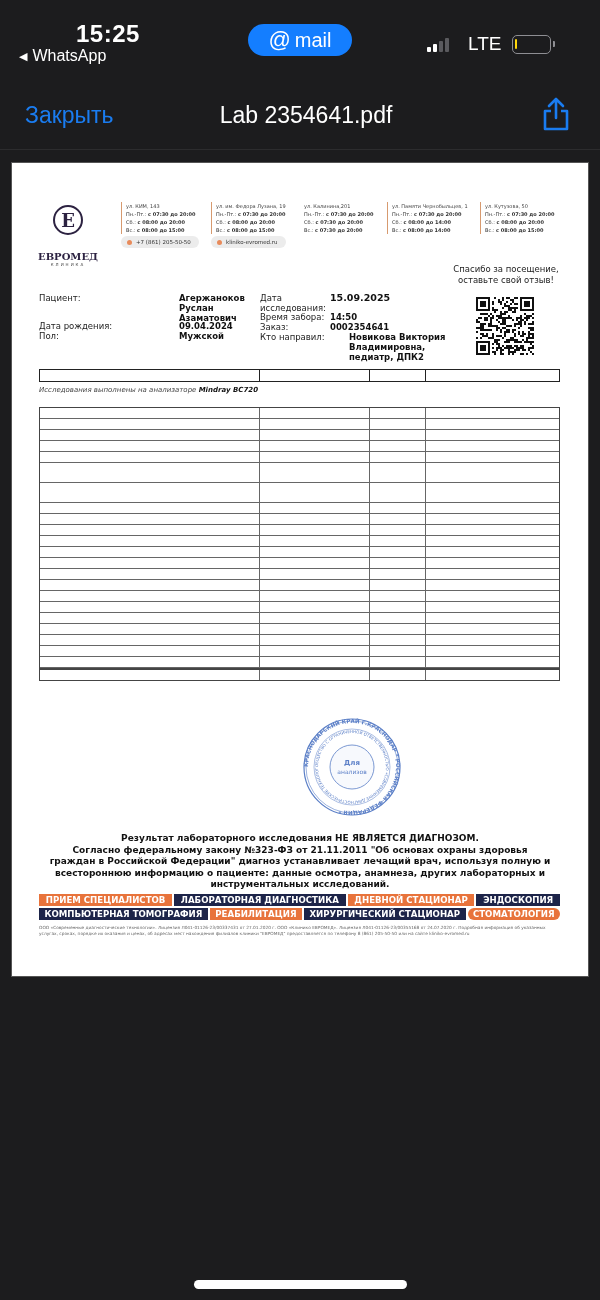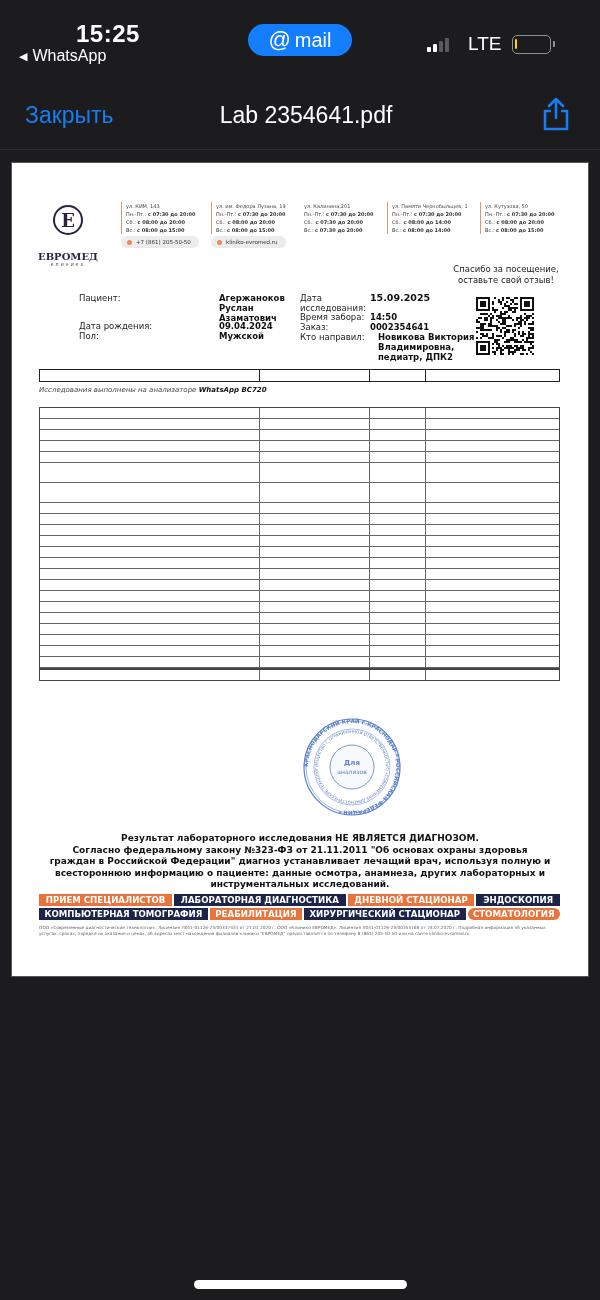--- a/index.html
+++ b/index.html
@@ -39,21 +39,21 @@
   .branch { position: absolute; top: 0; width: 90px; font-size: 5px; color: #333; line-height: 8px; padding-left: 4px; border-left: 1px solid #d79a6f; }
   .branch .addr { color: #444; }
   .branch .row b { font-weight: bold; }
   .pill { position: absolute; top: 236px; height: 12px; border-radius: 6px; background: #ececec; font-size: 5.5px; color: #333; display: flex; align-items: center; padding: 0 8px 0 6px; }
   .pill .dot { width: 5px; height: 5px; border-radius: 50%; background: #e88b5b; margin-right: 4px; display: inline-block; }
 
   .org { position: absolute; left: 39px; top: 271px; font-size: 9px; font-weight: bold; }
   .thanks { position: absolute; left: 448px; top: 264px; width: 116px; font-size: 8.5px; text-align: center; line-height: 11px; color: #222; }
   .qr { position: absolute; left: 476px; top: 297px; width: 58px; height: 58px; }
 
-  .info { position: absolute; font-size: 8.5px; line-height: 10px; color: #222; margin-left: 40px; }
+  .info { position: absolute; font-size: 8.5px; line-height: 10px; color: #222; }
   .info.b { font-weight: bold; color: #111; }
   .th-row { position: absolute; left: 39px; top: 369px; width: 521px; height: 13px; border: 1.5px solid #222; display: flex; font-weight: bold; font-size: 8.5px; }
   .th-row div { display: flex; align-items: center; justify-content: center; border-right: 1px solid #222; height: 100%; }
   .th-row div:last-child { border-right: none; }
   .c1 { width: 221px; } .c2 { width: 110px; } .c3 { width: 56px; } .c4 { width: 134px; }
   .analyzer { position: absolute; left: 39px; top: 386px; font-size: 7px; font-style: italic; color: #444; }
   .analyzer b { color: #111; }
   .section { position: absolute; left: 39px; top: 396px; font-size: 7px; font-weight: bold; }
   .rows { position: absolute; left: 39px; top: 407px; width: 521px; border: 1px solid #444; }
   .r { display: flex; border-bottom: 1px solid #666; font-size: 8px; }
@@ -483,33 +483,33 @@
 <div class="info" style="left:260px;top:293px">
   <div>Дата</div>
   <div>исследования:</div>
 </div>
 <div class="info b" style="left:330px;top:293px;font-size:9.5px">15.09.2025</div>
 <div class="info" style="left:260px;top:312px">Время забора:</div>
 <div class="info b" style="left:330px;top:312px">14:50</div>
 <div class="info" style="left:260px;top:322px">Заказ:</div>
 <div class="info b" style="left:330px;top:322px">0002354641</div>
 <div class="info" style="left:260px;top:332px">Кто направил:</div>
-<div class="info b" style="left:338px;top:332px">
+<div class="info b" style="left:349px;top:332px">
   <div>Новикова Виктория</div>
   <div>Владимировна,</div>
   <div>педиатр, ДПК2</div>
 </div>
 
 <div class="th-row">
   <div class="c1">Наименование исследования</div>
   <div class="c2">Результат</div>
   <div class="c3">Ед.изм.</div>
   <div class="c4">Референсные значения</div>
 </div>
-<div class="analyzer"><span>Исследования выполнены на анализаторе </span><b>WhatsApp BC720</b></div>
+<div class="analyzer"><span>Исследования выполнены на анализаторе </span><b>Mindray BC720</b></div>
 <div class="section">Общий анализ крови с формулой (CBC+diff) на гематологическом анализаторе</div>
 <div class="rows" id="rows">
     <div class="r h1">
       <div class="c1">Лейкоциты (WBC)</div>
       <div class="c2 bold">12,2</div>
       <div class="c3">x10⁹/л</div>
       <div class="c4">5,5 - 12,0</div>
     </div>
     <div class="r h1">
       <div class="c1">Эритроциты (RBC)</div>

